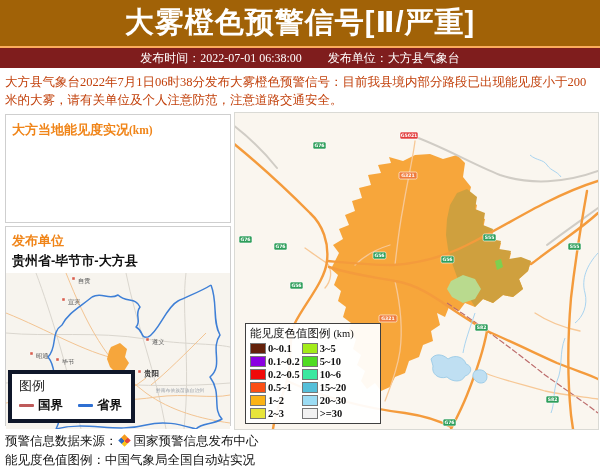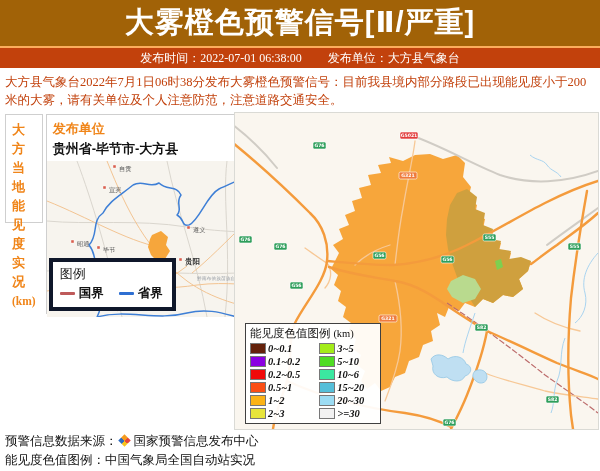--- a/index.html
+++ b/index.html
@@ -5,31 +5,31 @@
   html,body{margin:0;padding:0;}
   body{
     width:600px;height:471px;position:relative;overflow:hidden;background:#fff;
     font-family:"Liberation Sans","DejaVu Sans",sans-serif;
   }
   
   .header{background:#a16207;height:46px;display:flex;align-items:center;justify-content:center;}
   .header-title{color:#fff;font-size:29px;font-weight:bold;letter-spacing:1px;margin:0;
     font-family:"Liberation Sans","DejaVu Sans",sans-serif;}
   .header-divider{height:2px;background:#FBAD5C;}
-  .meta-bar{background:#c2410c;height:20px;color:#fff;font-size:12px;
+  .meta-bar{background:#7f1d1d;height:20px;color:#fff;font-size:12px;
     display:flex;justify-content:center;align-items:center;
     font-family:"Liberation Serif","DejaVu Serif",serif;}
   .meta-group{white-space:nowrap;}
   .meta-gap{display:inline-block;width:26px;}
   
   .warning-text{margin:5px 5px 3px 5px;font-size:12.5px;line-height:1.45;color:#c2410c;
     font-family:"Liberation Serif","DejaVu Serif",serif;}
   
   .columns{display:flex;gap:3px;margin:2px 2px 0 5px;align-items:flex-start;}
-  .left-col{width:226px;display:flex;flex-direction:row;gap:3px;margin-top:2px;}
+  .left-col{width:226px;display:flex;flex-direction:column;gap:3px;margin-top:2px;}
   .panel{border:1px solid #CFCFCF;background:#fff;box-sizing:border-box;}
   .panel-visibility{height:109px;padding:5px 6px;}
   .panel-title{color:#F08519;font-size:13px;font-weight:bold;}
   .panel-title .unit{font-weight:bold;font-size:11.5px;font-family:"Liberation Serif","DejaVu Serif",serif;}
   .panel-location{height:200px;}
   .loc-header{padding:4px 6px 1px 6px;}
   .loc-region{font-size:13px;font-weight:bold;color:#111;padding:1px 6px 3px 6px;}
   .mini-map{position:relative;width:224px;height:156px;}
   .mini-map svg{display:block;}
   .mini-legend{position:absolute;left:2px;bottom:6px;background:#fff;border:4px solid #0f172a;
@@ -38,21 +38,21 @@
   .mini-legend-items{display:flex;gap:15px;margin-top:2px;font-size:12.5px;font-weight:bold;color:#111;justify-content:flex-end;}
   .line-swatch{display:inline-block;width:15px;height:3px;vertical-align:2px;margin-right:4px;border-radius:1px;}
   
   .main-map{position:relative;width:363px;height:316px;border:1px solid #DADAD5;}
   .main-map svg{display:block;}
   .map-legend{position:absolute;left:10px;bottom:5px;width:127px;background:rgba(255,255,255,.94);
     border:1px solid #404040;padding:2px 3px 4px 4px;font-family:"Liberation Serif","DejaVu Serif",serif;}
   .map-legend-title{font-size:11.5px;color:#111;white-space:nowrap;}
   .map-legend-title .unit{font-size:10.5px;}
   .legend-grid{display:grid;grid-auto-flow:column;grid-template-rows:repeat(6,1fr);
-    grid-template-columns:repeat(4,1fr);gap:2px 19px;margin-top:2px;font-style:italic;}
+    grid-template-columns:repeat(4,1fr);gap:2px 2px;margin-top:2px;}
   .legend-item{display:flex;align-items:center;font-size:10.5px;font-weight:bold;color:#111;white-space:nowrap;}
   .legend-item .sw{width:14px;height:9px;border:1px solid #777;margin-right:2px;flex:0 0 auto;}
   
   .footer{margin:2px 0 0 5px;font-size:12.5px;color:#111;line-height:19px;
     font-family:"Liberation Serif","DejaVu Serif",serif;}
   .logo-diamond{display:inline-block;width:11px;height:11px;margin:0 4px 0 1px;vertical-align:-1px;
     transform:rotate(45deg) scale(.8);
     background:conic-gradient(#E8453A 0 25%, #F8C21C 0 50%, #2F6BC0 0 75%, #F59B1E 0 100%);}
 </style>
 </head>

